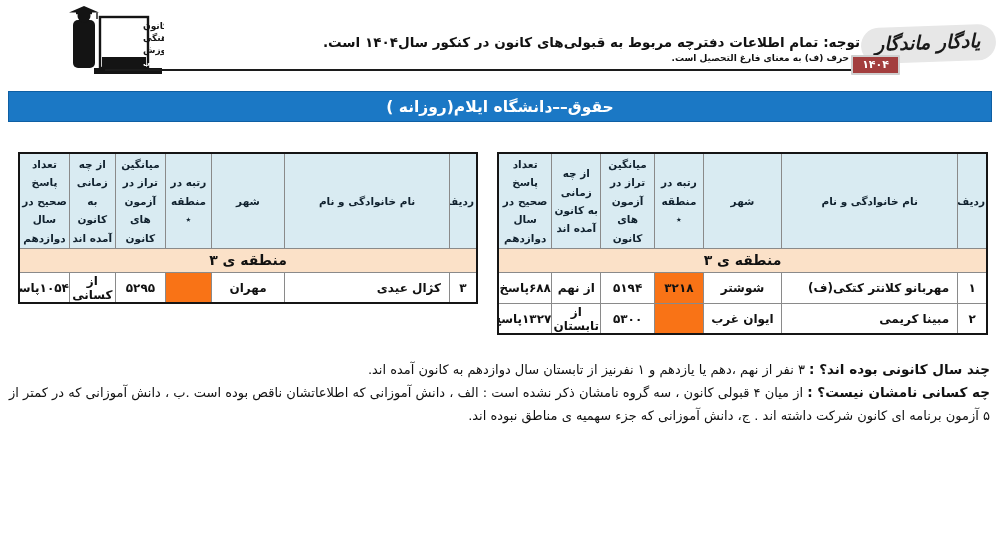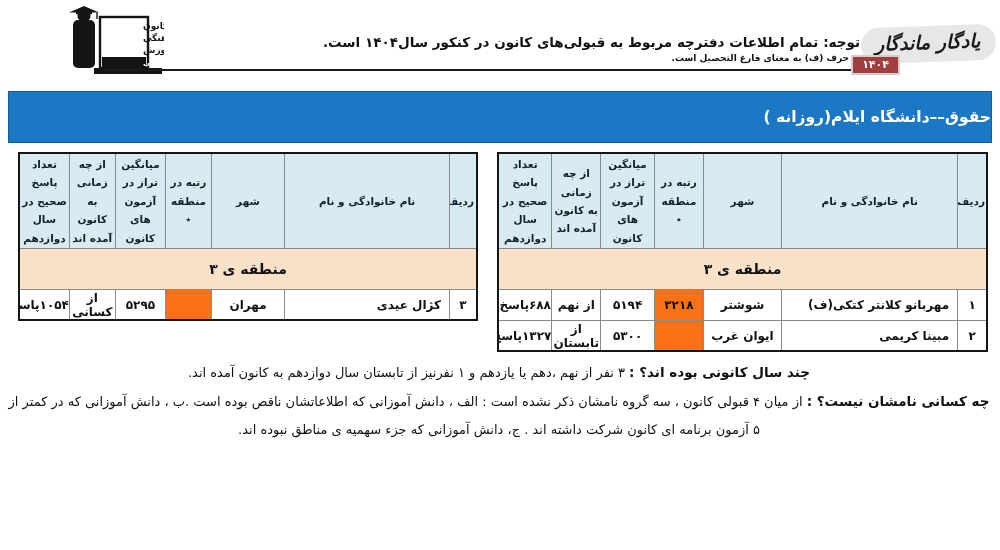--- a/index.html
+++ b/index.html
@@ -17,46 +17,46 @@
   .brand { position:absolute; right:4px; top:22px; width:150px; height:56px; }
   .brand-blob { position:absolute; right:0; top:4px; background:#e7e7e7; border-radius:22px;
                 padding:5px 16px 9px 14px; transform:rotate(-2deg); }
   .brand-name { font-family:"DejaVu Serif", serif; font-style:italic; font-weight:bold;
                 font-size:19px; color:#1a1a1a; white-space:nowrap; }
   .brand-year { position:absolute; right:96px; top:33px; background:#a33e3e; color:#fff;
                 font-size:11px; font-weight:bold; padding:1px 9px 2px;
                 border:2px solid #cfcfcf; border-radius:1px; }
 
   
-  .title-bar { position:absolute; left:8px; right:8px; top:91px; height:52px;
+  .title-bar { position:absolute; left:8px; right:8px; top:91px; height:31px;
                background:#1b78c5; border:1px solid #0e5fa3;
-               display:flex; align-items:center; justify-content:flex-start; }
+               display:flex; align-items:center; justify-content:center; }
   .title-bar span { color:#fff; font-weight:bold; font-size:15.5px; }
 
   
   table { border-collapse:collapse; table-layout:fixed; position:absolute; top:152px;
           background:#fff; direction:rtl; }
   #table-a { left:497px; width:491px; }
   #table-b { left:18px;  width:460px; }
   th, td { border:1px solid #8a8a8a; overflow:hidden; }
   table { border:2px solid #151515; }
   thead th { background:#d9ebf2; font-size:10.5px; font-weight:bold; color:#10212e;
              line-height:1.75; height:60px; text-align:center; vertical-align:middle;
              padding:1px 2px; }
   .region-row td { background:#fbe1c8; font-size:14px; font-weight:bold; text-align:center;
-                   height:41px; }
+                   height:24px; }
   tbody tr.data-row { height:31px; }
   tbody tr.data-row td { font-size:12px; font-weight:bold; text-align:center; background:#fff; }
   tbody tr.data-row td.cell-name { text-align:right; padding-right:8px; }
   tbody tr.data-row td.cell-rank { background:#f97316; }
 
   
   .notes { position:absolute; left:8px; right:10px; top:358px; direction:rtl;
            text-align:right; }
-  .note { font-size:13px; line-height:28px;text-align:center; }
+  .note { font-size:13px; line-height:23px; }
   .note .lead { font-weight:bold; font-size:13.5px; }
 
   
   .logo text { font-family:"DejaVu Sans", sans-serif; }
 </style>
 </head>
 <body>
 
 <div id="canvas">
 

